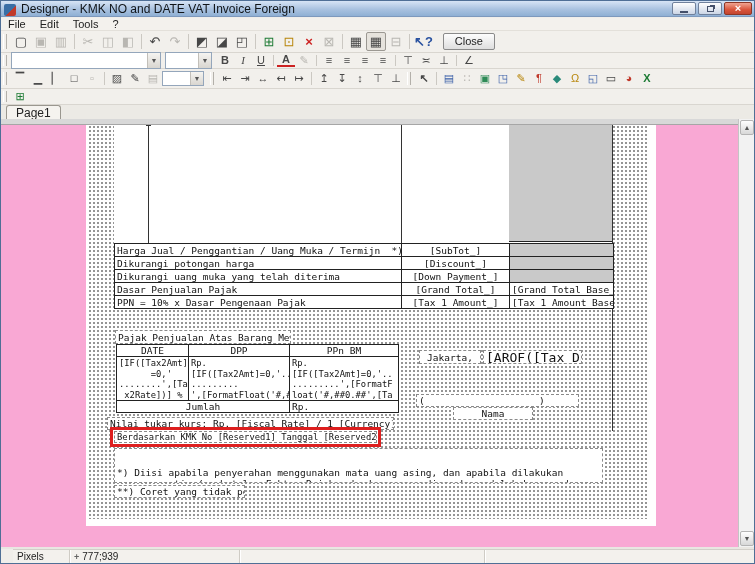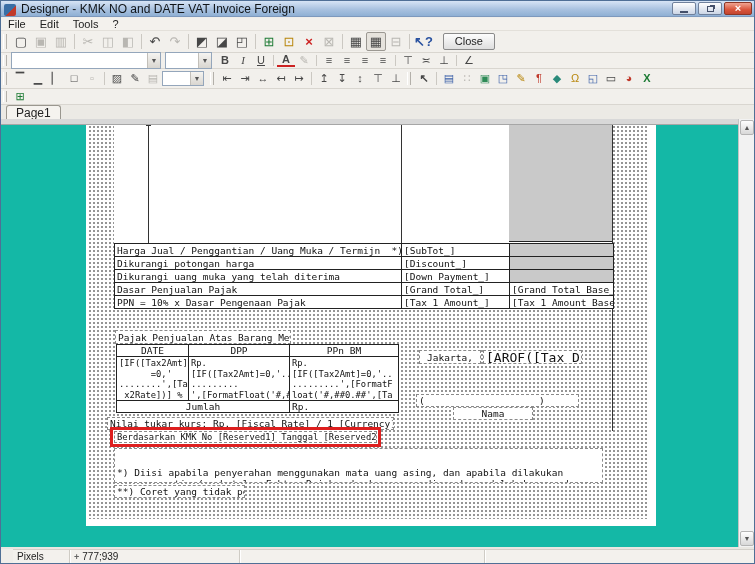--- a/index.html
+++ b/index.html
@@ -59,41 +59,41 @@
     border-left:1px solid #c2bfb9; display:flex; align-items:center; justify-content:center; font-size:7px; color:#555; }
   .c-font { width:150px; } .c-size { width:47px; } .c-color { width:42px; height:15px; }
   .ic-green { color:#1c7a33; } .ic-gold { color:#b8860b; } .ic-teal { color:#2a8a7a; }
   .ic-blue { color:#3a5fa8; } .ic-redic { color:#c0392b; } .ic-img { color:#2e8b57; }
   
   .tabbar { position:absolute; left:0; top:104px; width:755px; height:14px; background:#eceae5; }
   .tab { position:absolute; left:5px; top:0; height:14px; padding:0 9px; background:#f5f3ef;
     border:1px solid #9a978f; border-bottom:none; border-radius:3px 3px 0 0;
     font-size:12px; color:#222; display:flex; align-items:center; }
   
-  .canvas { position:absolute; left:0; top:118px; width:755px; height:428px; background:#14b8a6; overflow:hidden; }
+  .canvas { position:absolute; left:0; top:118px; width:755px; height:428px; background:#f9a8d4; overflow:hidden; }
   .canvas-topstrip { position:absolute; left:0; top:0; width:737px; height:6px; background:#d8d8d8; border-bottom:1px solid #a6a6a6; }
   .page { position:absolute; left:85px; top:6px; width:570px; height:401px; background:#fff; }
   .pagegrid { position:absolute; left:2px; top:0; right:7px; bottom:7px;
     background-image:radial-gradient(#8d8d8d 0.7px, rgba(0,0,0,0) 0.8px);
     background-size:4px 4px; }
   .obj { position:absolute; }
   .band-white { left:113px; top:6px; width:499px; height:118px; background:#fff; }
   .vline { width:1px; background:#333; }
   .vline.ticks::before, .vline.ticks::after { content:""; position:absolute; left:-2px; width:5px; height:1px; background:#333; }
   .vline.ticks::before { top:0; } .vline.ticks::after { bottom:0; }
   .vlineA { left:147px; top:6px; height:119px; }
   .vlineB { left:400px; top:6px; height:118px; }
   .vlineC { left:611px; top:6px; height:306px; }
   .grayrect { left:508px; top:6px; width:104px; height:117px; background:#c9c9c9; border-bottom:1px solid #222; }
   table.rpt { border-collapse:collapse; table-layout:fixed; }
   table.rpt td { border:1px solid #222; font-family:"DejaVu Sans Mono", monospace;
     font-size:9.5px; color:#111; white-space:pre; overflow:hidden; padding:0 2px; background:#fff; }
   .sumtable { left:113px; top:124px; width:499px; }
   .sumtable td { height:13px; }
-  .sumtable .val, .sumtable .base { text-align:left; }
+  .sumtable .val, .sumtable .base { text-align:center; }
   .sumtable td.gcell { background:#c9c9c9; }
   .ppntable { left:115px; top:225px; width:282px; }
   .ppntable td.hdr { height:11px; text-align:center; }
   .ppntable td.body { height:43px; font-size:8.8px; line-height:10.6px; vertical-align:top; padding-top:1px; }
   .ppntable td.foot { height:12px; }
   .ppntable td.foot.c { text-align:center; }
   .dashedbox { position:absolute; border:1px dashed #8a8a8a; background:#fff;
     font-family:"DejaVu Sans Mono", monospace; font-size:9.5px; color:#111;
     display:flex; align-items:center; white-space:pre; overflow:hidden; padding:0 2px; }
   .ppn-label { left:114px; top:211px; width:176px; height:14px; }

